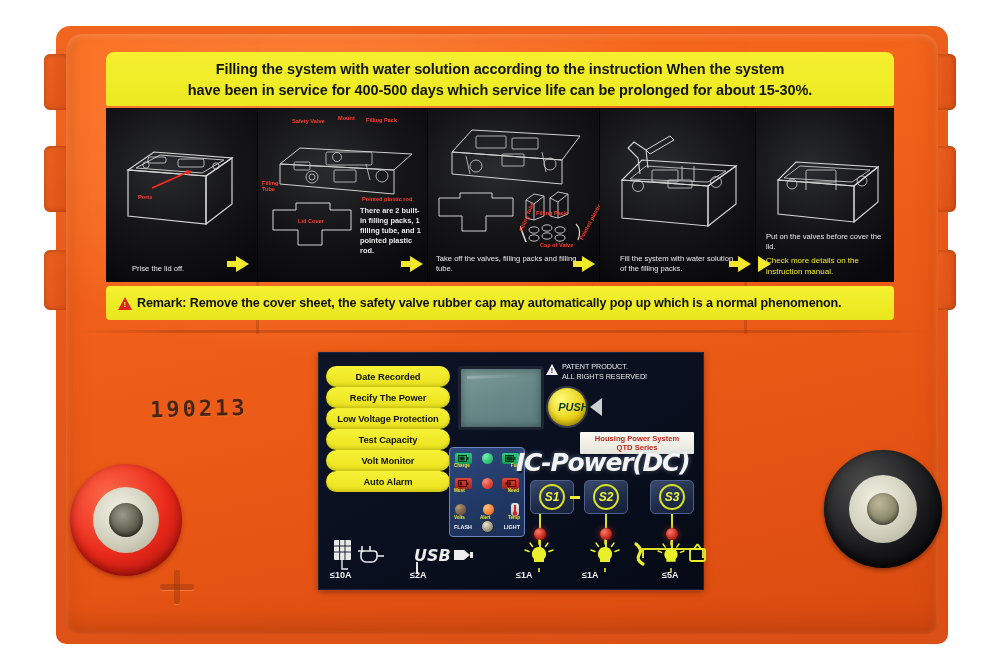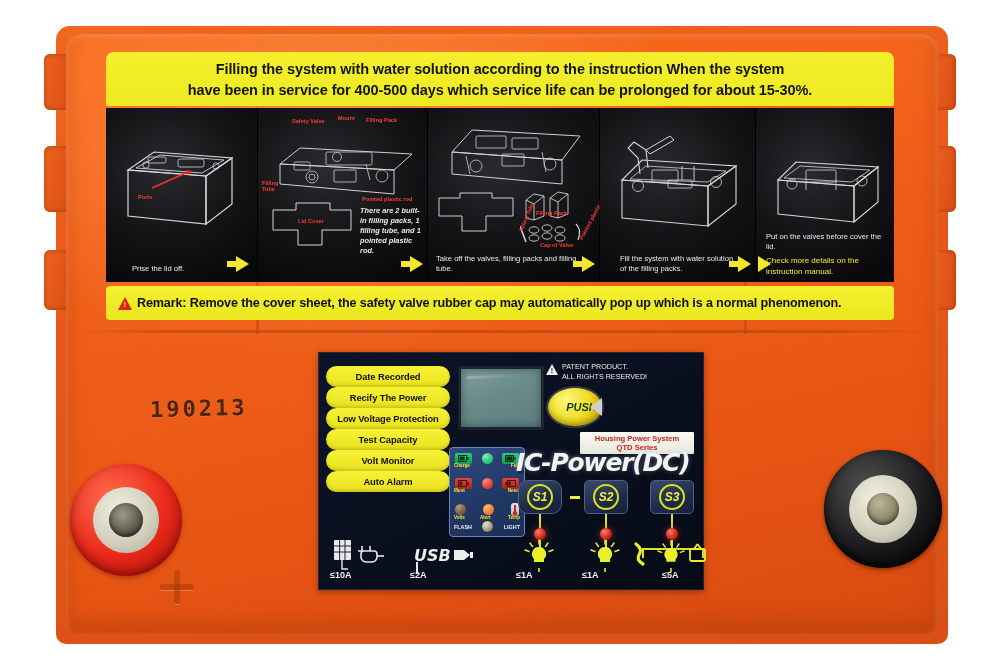--- a/index.html
+++ b/index.html
@@ -119,21 +119,21 @@
     border-right:1px solid #000;
     flex: 0 0 auto;
   }
   .ipanel:last-child{ border-right:none; }
   .ipanel .cap {
     position:absolute; left:8px; right:8px; bottom:6px;
     color:#e9e9e9; font-size:7.6px; font-weight:normal; line-height:1.3;
   }
   .ipanel .cap.yellow { color:#f2e82c; font-size:8px; }
   .ipanel .note {
-    position:absolute; color:#e9e9e9; font-size:7.4px; font-weight:bold; line-height:1.35;font-style:italic;
+    position:absolute; color:#e9e9e9; font-size:7.4px; font-weight:bold; line-height:1.35;
   }
   .tag {
     position:absolute; color:#ff3b30; font-size:5.6px; font-weight:bold;
     line-height:1.15; white-space:nowrap;
   }
   .arrow {
     position:absolute; bottom:10px; width:0; height:0;
     border-top:8px solid transparent; border-bottom:8px solid transparent;
     border-left:13px solid #f2e82c;
   }
@@ -210,21 +210,21 @@
   .patent {
     position:absolute; left:228px; top:10px; width:148px;
     display:flex; align-items:flex-start;
   }
   .patent .tri{ width:0;height:0;border-left:6px solid transparent;border-right:6px solid transparent;
     border-bottom:11px solid #f1f1f1; margin-right:4px; position:relative; margin-top:2px;}
   .patent .tri:after{content:"!";position:absolute;left:-1.3px;top:2.5px;color:#12161f;font-size:7px;font-weight:bold;}
   .patent p{ color:#eaeaea; font-size:7.2px; font-weight:normal; line-height:1.35; }
 
   .push {
-    position:absolute; left:230px; top:36px; width:54px; height:38px; border-radius:50%;
+    position:absolute; left:230px; top:36px; width:38px; height:38px; border-radius:50%;
     background: radial-gradient(circle at 35% 30%, #fdfa7a, #edd61c 55%, #b59a08 100%);
     display:flex; align-items:center; justify-content:center;
     color:#103a22; font-size:11px; font-weight:bold; font-style:italic;
     box-shadow: 0 0 0 2px rgba(255,255,255,.18), inset 0 -3px 5px rgba(120,95,5,.5);
     padding-left: 13px;
   }
   .push-arrow{
     position:absolute; left:272px; top:46px; width:0;height:0;
     border-top:9px solid transparent;border-bottom:9px solid transparent;
     border-right:12px solid #cfcfcf;
@@ -256,21 +256,21 @@
     position:absolute; top:0; width:44px; height:34px; border-radius:5px;
     background: linear-gradient(160deg,#3a4a6e,#1e2b48 60%,#16203a);
     border:1px solid #4c5f88;
     display:flex; align-items:center; justify-content:center;
   }
   .sbtn .ring{
     width:26px;height:26px;border-radius:50%;
     border:2px solid #d9e21f; display:flex; align-items:center; justify-content:center;
     color:#eef23a; font-size:12px; font-weight:bold; font-style:italic;
   }
-  .sbtn.s1{ left:0;border-radius:10px; } .sbtn.s2{ left:66px; } .sbtn.s3{ left:132px; }
+  .sbtn.s1{ left:12px; } .sbtn.s2{ left:66px; } .sbtn.s3{ left:132px; }
   .sdash{ position:absolute; left:52px; top:16px; width:10px; height:2.5px; background:#f0f03a;}
 
   .redled{ position:absolute; width:12px; height:12px; border-radius:50%;
     background: radial-gradient(circle at 35% 32%, #ff7a68, #c4281c 60%, #6e0f08);
     box-shadow: 0 0 6px rgba(230,60,35,.6); }
   .conn{ position:absolute; background:#dde02a; }
 
   .bulb svg, .usb svg, .solar svg, .tv svg, .plug svg { display:block; }
   .amp { position:absolute; color:#f0f0f0; font-size:9px; font-weight:bold; }
 

